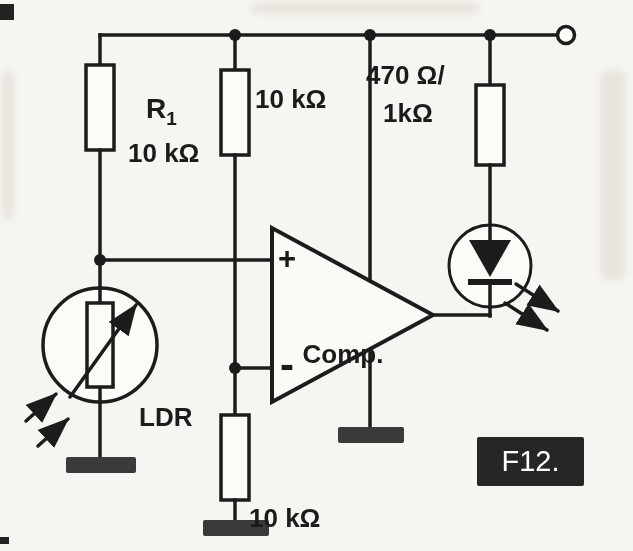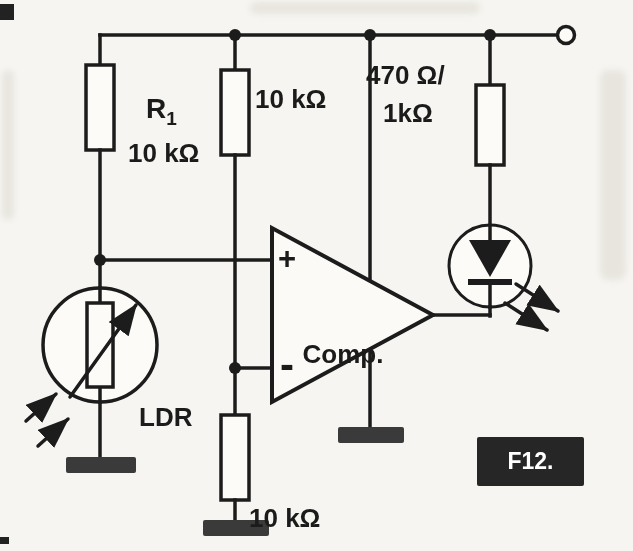--- a/index.html
+++ b/index.html
@@ -36,21 +36,21 @@
   .lbl.bold{font-weight:700;}
   #lbl-plus{font-size:31px;font-weight:700;}
   #lbl-minus{font-size:42px;font-weight:700;line-height:0.6;}
   #lbl-comp{width:110px;text-align:center;font-weight:700;}
   #fig-tag{
     position:absolute;
     left:477px;top:437px;width:107px;height:49px;
     background:var(--tag-bg);
     color:var(--tag-text);
     display:flex;align-items:center;justify-content:center;
-    font-weight:700;font-size:23px;
+    font-weight:400;font-size:29px;
     border-radius:2px;
   }
   .smudge{
     position:absolute;
     background:#ddD9d0;
     border-radius:8px;
     filter:blur(3px);
     opacity:.55;
   }
   .nick{position:absolute;background:#222;}

